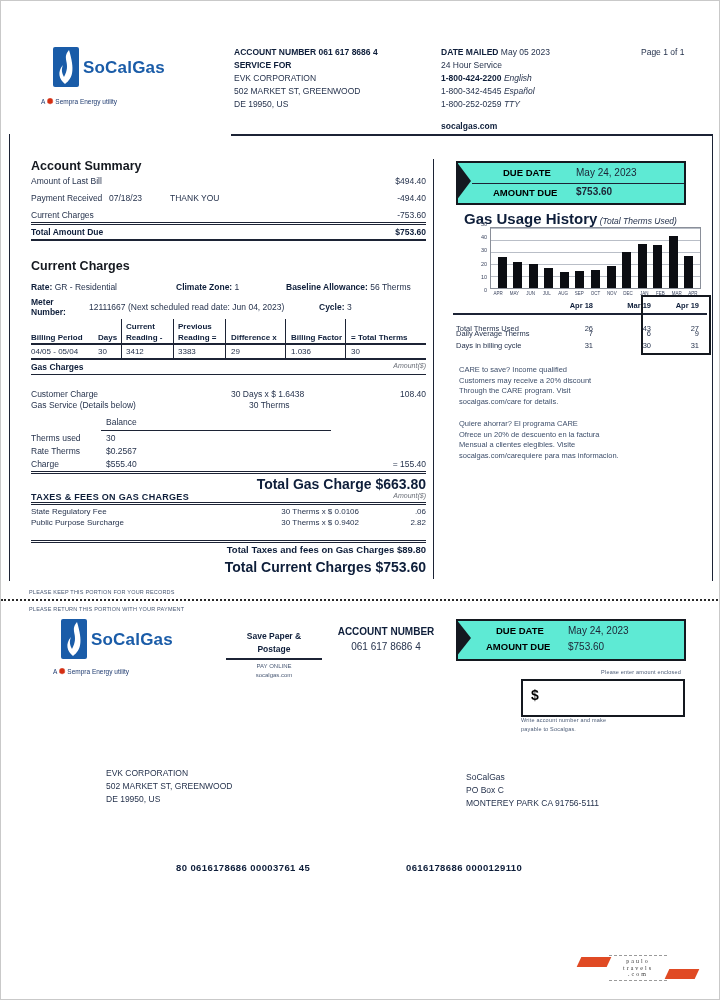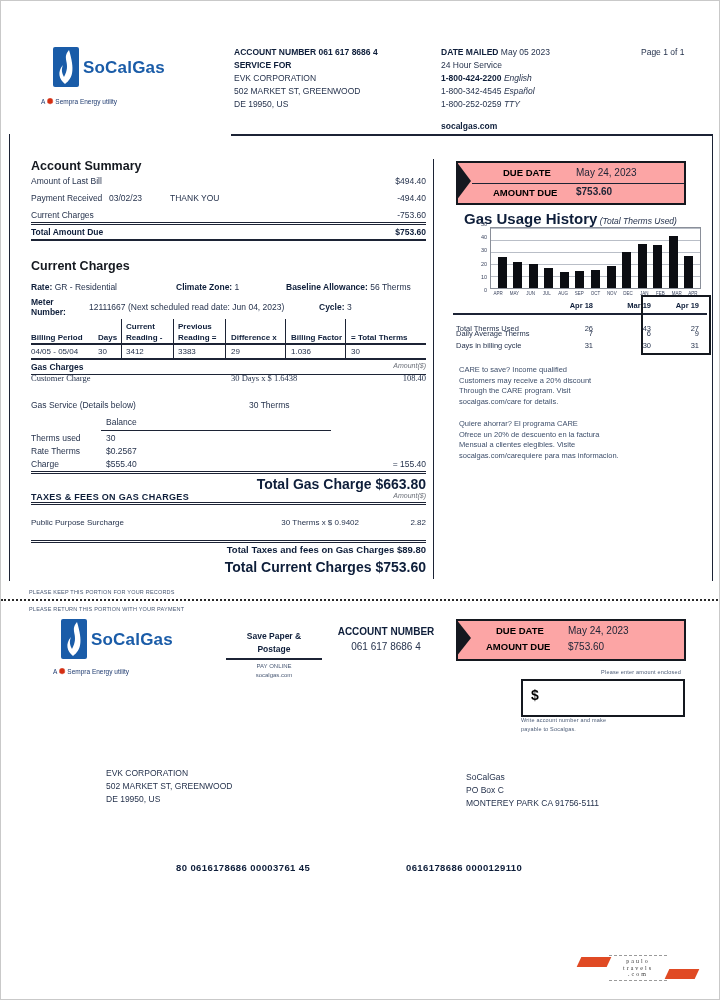--- a/index.html
+++ b/index.html
@@ -18,21 +18,21 @@
   .hline{position:absolute;background:#1c2335;height:1px;}
   .vline{position:absolute;background:#1c2335;width:1px;}
   .dline{position:absolute;border-top:3px double #1c2335;height:0;}
   .thick{height:2px;}
   
   .logobox{position:absolute;width:26px;height:40px;background:#1a5ca8;border-radius:2px;}
   .logotxt{position:absolute;font-weight:bold;font-size:17px;color:#1a5ca8;letter-spacing:.2px;}
   .tagline{position:absolute;font-size:6.5px;color:#1f3b70;}
   .sempra{color:#d42e12;font-weight:bold;font-size:8px;}
   
-  .duebox{position:absolute;border:2px solid #14181f;background:#fca5a5;text-align:right;}
+  .duebox{position:absolute;border:2px solid #14181f;background:#5eead4;text-align:right;}
   .duearrow{position:absolute;left:-2px;top:-2px;width:0;height:0;}
   
   #chart-plot{position:absolute;left:489px;top:226px;width:211px;height:62px;
       border:1px solid #8a8f99;box-sizing:border-box;
       background-image:linear-gradient(to bottom,#b9bec7 1px,transparent 1px);
       background-size:100% 20%;}
   #chart-bars{position:absolute;left:0;top:0;width:100%;height:100%;
       display:flex;align-items:flex-end;justify-content:space-evenly;}
   .bar{width:9px;background:#0b0d12;}
   #chart-xlabels{position:absolute;left:489px;top:290px;width:211px;display:flex;}
@@ -100,21 +100,21 @@
   <div class="vline" style="left:711px;top:133px;height:447px;"></div>
   <div class="vline" style="left:432px;top:158px;height:420px;"></div>
 
   <div class="abs b" style="left:30px;top:158px;font-size:12.5px;color:#14181f;">Account Summary</div>
   <div class="row" style="top:175px;">
     <span class="lab">Amount of Last Bill</span>
     <span class="amt">$494.40</span>
   </div>
   <div class="row" style="top:192px;">
     <span class="lab">Payment Received</span>
-    <span class="lab" style="left:78px;">03/02/23</span>
+    <span class="lab" style="left:78px;">07/18/23</span>
     <span class="lab" style="left:139px;">THANK YOU</span>
     <span class="amt">-494.40</span>
   </div>
   <div class="row" style="top:209px;">
     <span class="lab">Current Charges</span>
     <span class="amt">-753.60</span>
   </div>
   <div class="dline" style="left:30px;top:221px;width:395px;"></div>
   <div class="row b nav" style="top:226px;">
     <span class="lab">Total Amount Due</span>
@@ -171,21 +171,21 @@
     <span class="lab" style="left:260px;">1.036</span>
     <span class="lab" style="left:320px;">30</span>
   </div>
   <div class="hline" style="left:30px;top:357px;width:395px;height:1.5px;"></div>
 
   <div class="row" style="top:361px;">
     <span class="lab b nav">Gas Charges</span>
     <span class="amt i gray" style="font-size:7px;">Amount($)</span>
   </div>
   <div class="hline" style="left:30px;top:373px;width:395px;"></div>
-  <div class="row" style="top:372px;font-family:Liberation Serif, serif;">
+  <div class="row" style="top:388px;">
     <span class="lab">Customer Charge</span>
     <span class="lab" style="left:200px;">30 Days x $ 1.6438</span>
     <span class="amt">108.40</span>
   </div>
   <div class="row" style="top:399px;">
     <span class="lab">Gas Service (Details below)</span>
     <span class="lab" style="left:218px;">30 Therms</span>
   </div>
   <div class="abs" style="left:105px;top:416px;">Balance</div>
   <div class="hline" style="left:100px;top:429px;width:230px;"></div>
@@ -205,20 +205,25 @@
   <div class="dline" style="left:30px;top:470px;width:395px;"></div>
   <div class="row b nav" style="top:475px;font-size:14px;">
     <span class="amt">Total Gas Charge $663.80</span>
   </div>
 
   <div class="row" style="top:491px;">
     <span class="lab b nav" style="font-size:9px;letter-spacing:.3px;">TAXES &amp; FEES ON GAS CHARGES</span>
     <span class="amt i gray" style="font-size:7px;">Amount($)</span>
   </div>
   <div class="dline" style="left:30px;top:501px;width:395px;"></div>
+  <div class="row" style="top:506px;font-size:8px;">
+    <span class="lab">State Regulatory Fee</span>
+    <span class="abs" style="right:67px;">30 Therms x $ 0.0106</span>
+    <span class="amt">.06</span>
+  </div>
   <div class="row" style="top:517px;font-size:8px;">
     <span class="lab">Public Purpose Surcharge</span>
     <span class="abs" style="right:67px;">30 Therms x $ 0.9402</span>
     <span class="amt">2.82</span>
   </div>
   <div class="dline" style="left:30px;top:539px;width:395px;"></div>
   <div class="row b nav" style="top:543px;font-size:9.5px;">
     <span class="amt">Total Taxes and fees on Gas Charges $89.80</span>
   </div>
   <div class="row b nav" style="top:558px;font-size:14px;">

